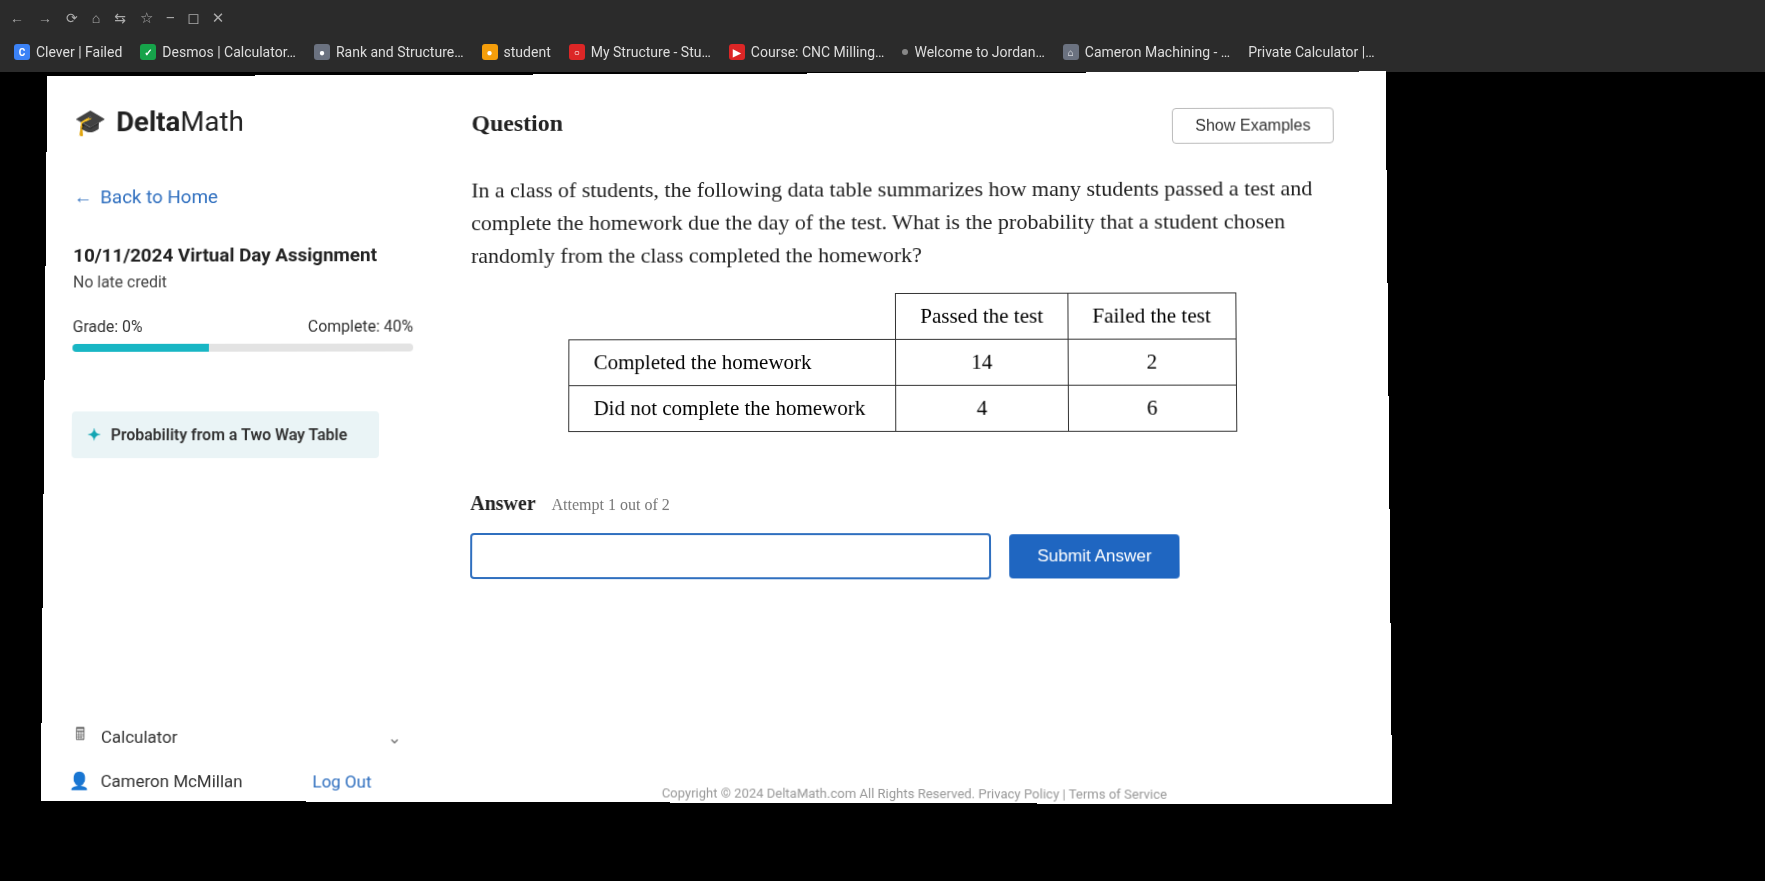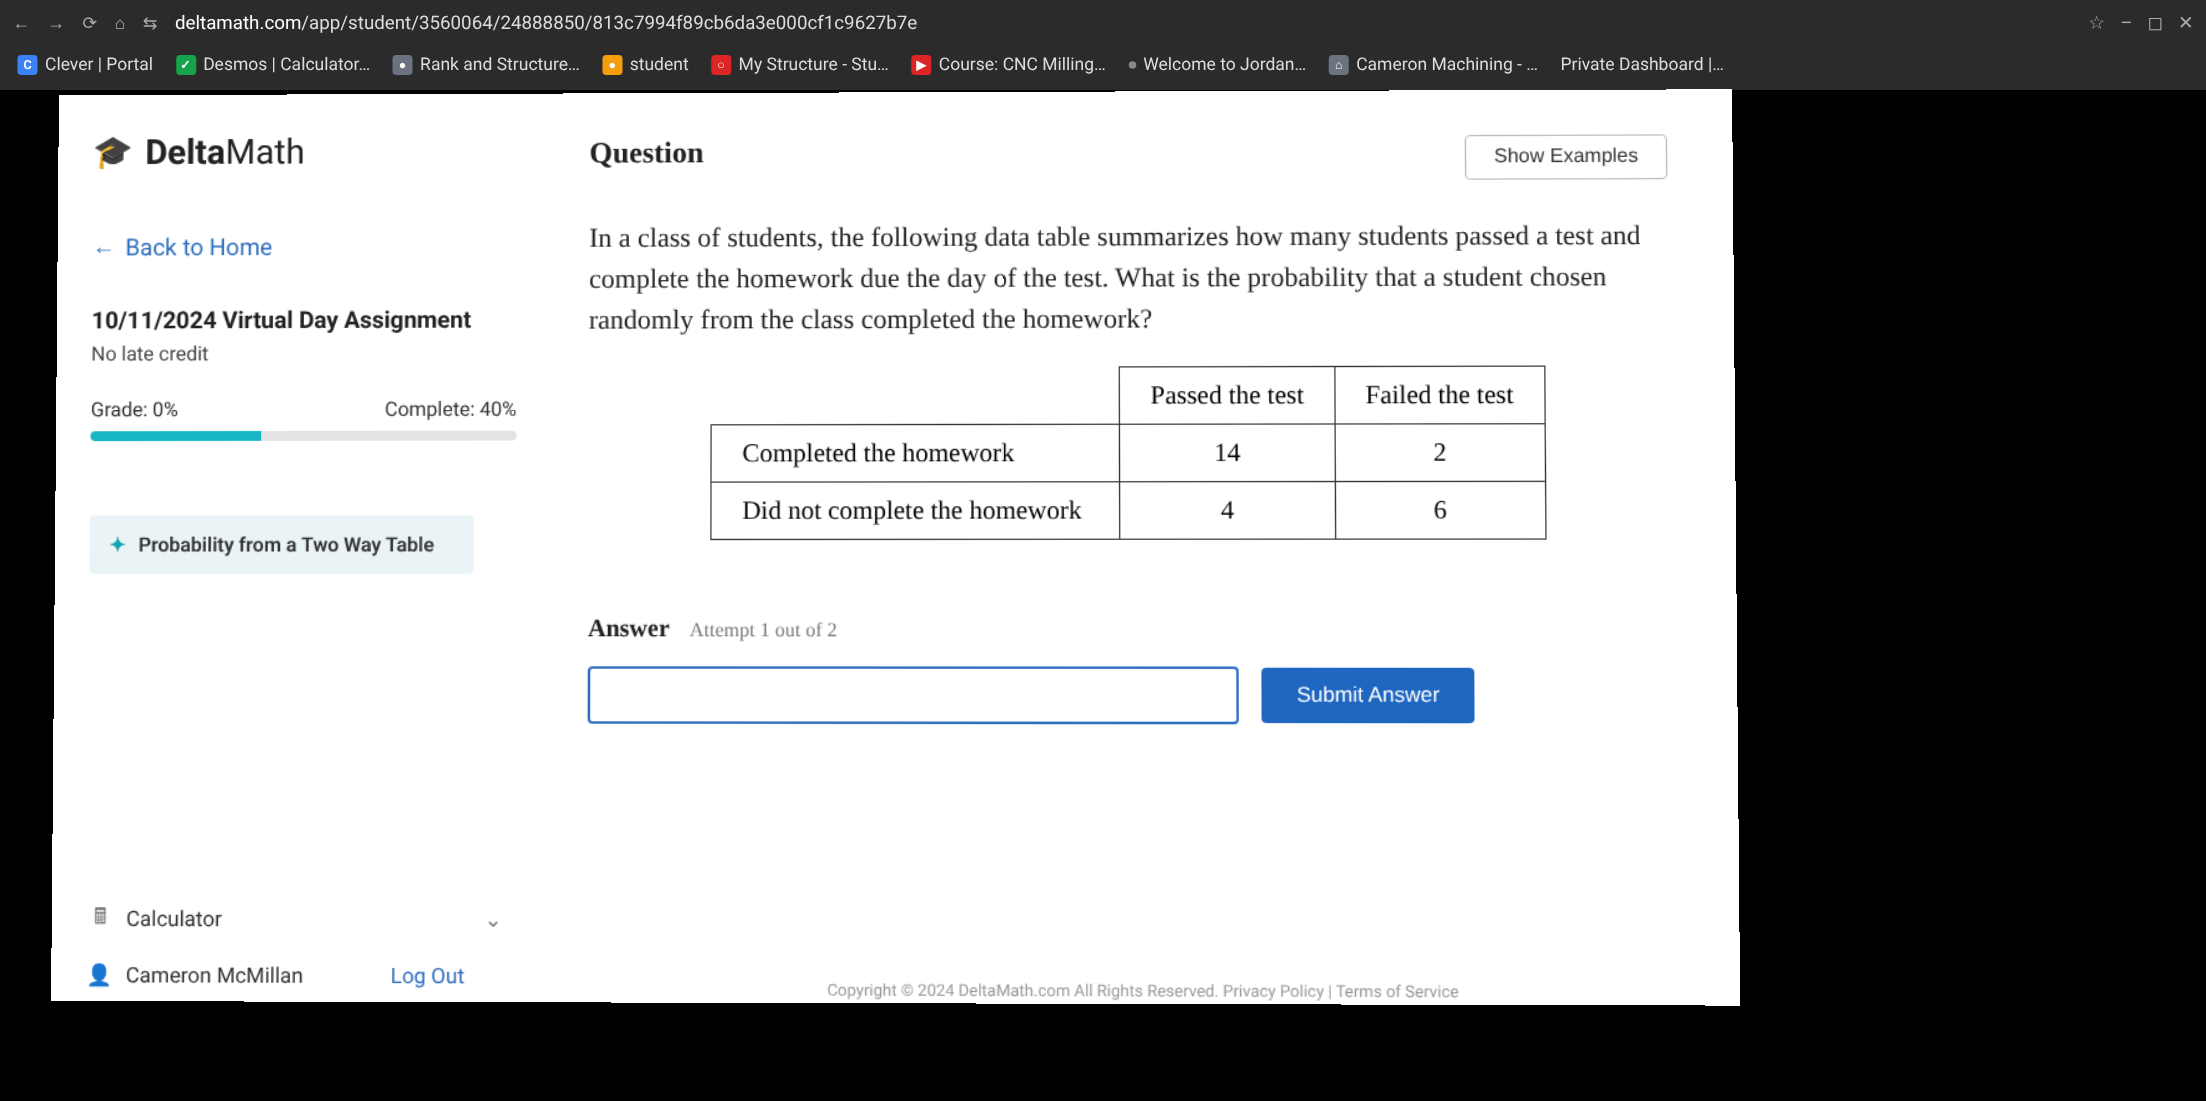--- a/index.html
+++ b/index.html
@@ -169,34 +169,31 @@
 
 <div class="browser-chrome">
   <div class="browser-bar">
     <div class="nav-icons">
       <span>←</span>
       <span>→</span>
       <span>⟳</span>
       <span>⌂</span>
       <span>⇆</span>
     </div>
-    <div class="url-text">
-      <span class="url-domain">deltamath.com</span><span>/app/student/3560064/24888850/813c7994f89cb6da3e000cf1c9627b7e</span>
-    </div>
     <div class="right-icons">
       <span>☆</span>
       <span>–</span>
       <span>◻</span>
       <span>✕</span>
     </div>
   </div>
   <div class="bookmarks-bar">
     <div class="bookmark-item">
       <span class="bm-icon bm-blue">C</span>
-      <span>Clever | Portal</span>
+      <span>Clever | Failed</span>
     </div>
     <div class="bookmark-item">
       <span class="bm-icon bm-green">✓</span>
       <span>Desmos | Calculator…</span>
     </div>
     <div class="bookmark-item">
       <span class="bm-icon bm-gray">●</span>
       <span>Rank and Structure…</span>
     </div>
     <div class="bookmark-item">
@@ -213,21 +210,21 @@
     </div>
     <div class="bookmark-item">
       <span class="bm-dot"></span>
       <span>Welcome to Jordan…</span>
     </div>
     <div class="bookmark-item">
       <span class="bm-icon bm-gray">⌂</span>
       <span>Cameron Machining - …</span>
     </div>
     <div class="bookmark-item">
-      <span>Private Dashboard |…</span>
+      <span>Private Calculator |…</span>
     </div>
   </div>
 </div>
 
 <div class="app-viewport">
 
   <aside class="sidebar">
     <div class="logo">
       <span class="cap">🎓</span>
       <span>

